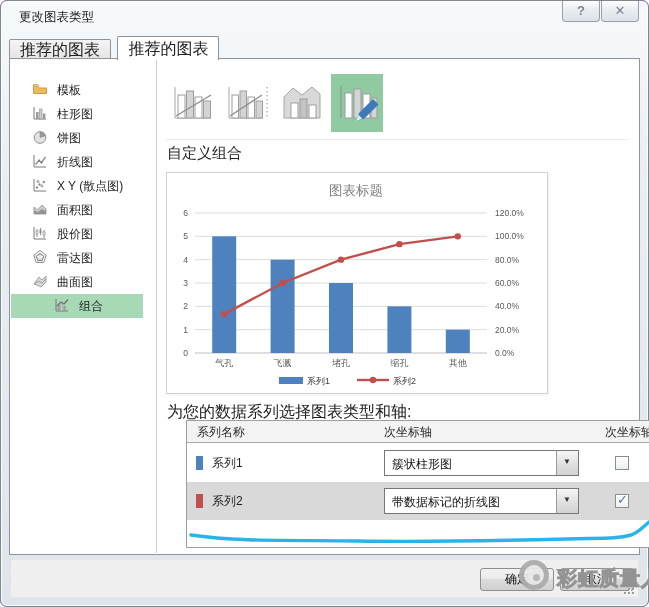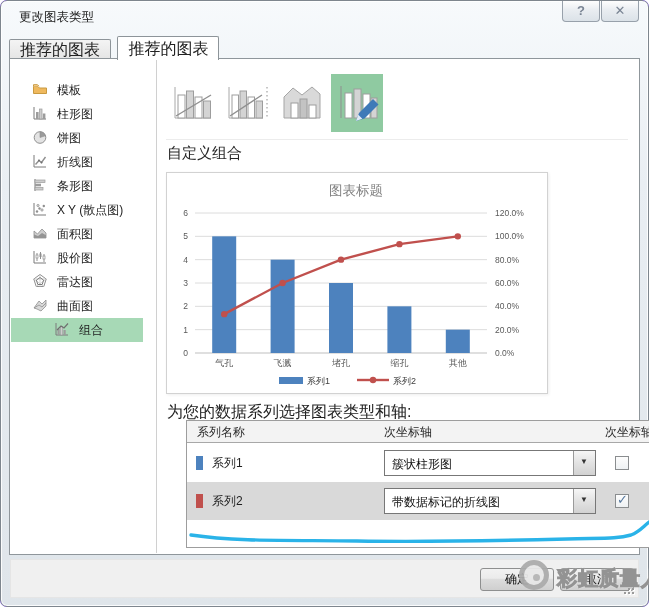--- a/index.html
+++ b/index.html
@@ -56,21 +56,21 @@
   
   .series-table{position:absolute;left:8px;top:360px;width:475px;height:128px;border:1px solid #9d9d9d;background:#fff;margin-left:20px;}
   .thead{position:absolute;left:0;right:0;top:0;height:22px;background:#f3f3f3;border-bottom:1px solid #a8a8a8;font-size:12px;color:#2b2b2b;}
   .h{position:absolute;top:3px;}
   .h1{left:10px;} .h2{left:197px;} .h3{right:7px;}
   .trow{position:absolute;left:0;right:0;height:38px;background:#fff;}
   .trow.r0{top:23px;} .trow.r1{top:61px;}
   .trow.selected{background:#d9d9d9;}
   .swatch{position:absolute;left:9px;top:12px;width:7px;height:14px;}
   .sname{position:absolute;left:25px;top:11px;font-size:12px;color:#1f1f1f;}
-  .dd{position:absolute;left:197px;top:6px;width:212px;height:26px;border:1px solid #777;background:#fff;cursor:pointer;}
+  .dd{position:absolute;left:197px;top:6px;width:195px;height:26px;border:1px solid #777;background:#fff;cursor:pointer;}
   .ddval{position:absolute;left:7px;top:5px;font-size:12px;color:#111;white-space:nowrap;}
   .ddbtn{position:absolute;right:0;top:0;width:22px;height:24px;border-left:1px solid #9a9a9a;
     background:linear-gradient(#f6f6f6,#e2e2e2 50%,#d2d2d2);}
   .ddbtn::after{content:"▼";position:absolute;left:6px;top:6px;font-size:8px;color:#333;}
   .cb{position:absolute;left:428px;top:12px;width:14px;height:14px;border:1px solid #8a8d8f;
     background:linear-gradient(#fdfdfd,#eef1f3);cursor:pointer;}
   .cb.checked::after{content:"✓";position:absolute;left:1px;top:-3px;font-size:13px;font-weight:bold;color:#56789e;}
   .scribble{position:absolute;left:0;top:92px;width:475px;height:36px;pointer-events:none;}
 
   
@@ -130,26 +130,20 @@
           <div class="sb-item"><span class="ic"><svg viewBox="0 0 16 16">
                 <circle cx="8" cy="8.5" r="5.8" fill="#e3e3e3" stroke="#8f8f8f"></circle>
                 <path d="M8 8.5V2.7a5.8 5.8 0 0 1 5.5 4z" fill="#9b9b9b" stroke="#8f8f8f" stroke-width=".6"></path>
               </svg></span><span>饼图</span></div>
           <div class="sb-item"><span class="ic"><svg viewBox="0 0 16 16">
                 <path d="M2 2v12h12" fill="none" stroke="#7b7b7b"></path>
                 <path d="M3.5 11.5l3.5-4 2.5 2 4-5.5" fill="none" stroke="#8f8f8f" stroke-width="1.4"></path>
                 <circle cx="7" cy="7.5" r="1" fill="#6f6f6f"></circle>
                 <circle cx="9.5" cy="9.5" r="1" fill="#6f6f6f"></circle>
               </svg></span><span>折线图</span></div>
-          <div class="sb-item"><span class="ic"><svg viewBox="0 0 16 16">
-                <path d="M3 2v12" stroke="#7b7b7b"></path>
-                <rect x="3" y="3" width="10" height="2.6" fill="#cdcdcd" stroke="#9c9c9c" stroke-width=".7"></rect>
-                <rect x="3" y="6.7" width="6" height="2.6" fill="#9c9c9c"></rect>
-                <rect x="3" y="10.4" width="8" height="2.6" fill="#cdcdcd" stroke="#9c9c9c" stroke-width=".7"></rect>
-              </svg></span><span>条形图</span></div>
           <div class="sb-item"><span class="ic"><svg viewBox="0 0 16 16">
                 <path d="M2 2v12h12" fill="none" stroke="#7b7b7b"></path>
                 <circle cx="5" cy="10.5" r="1.2" fill="#8f8f8f"></circle>
                 <circle cx="7.5" cy="7.5" r="1.2" fill="#8f8f8f"></circle>
                 <circle cx="10" cy="9" r="1.2" fill="#cdcdcd" stroke="#8f8f8f" stroke-width=".6"></circle>
                 <circle cx="11.8" cy="5" r="1.2" fill="#8f8f8f"></circle>
                 <circle cx="6" cy="4.5" r="1.2" fill="#cdcdcd" stroke="#8f8f8f" stroke-width=".6"></circle>
               </svg></span><span>X Y (散点图)</span></div>
           <div class="sb-item"><span class="ic"><svg viewBox="0 0 16 16">
                 <path d="M2 13V6l3.5 3L10 4l4 4v5z" fill="#cdcdcd" stroke="#8f8f8f" stroke-width=".8"></path>

